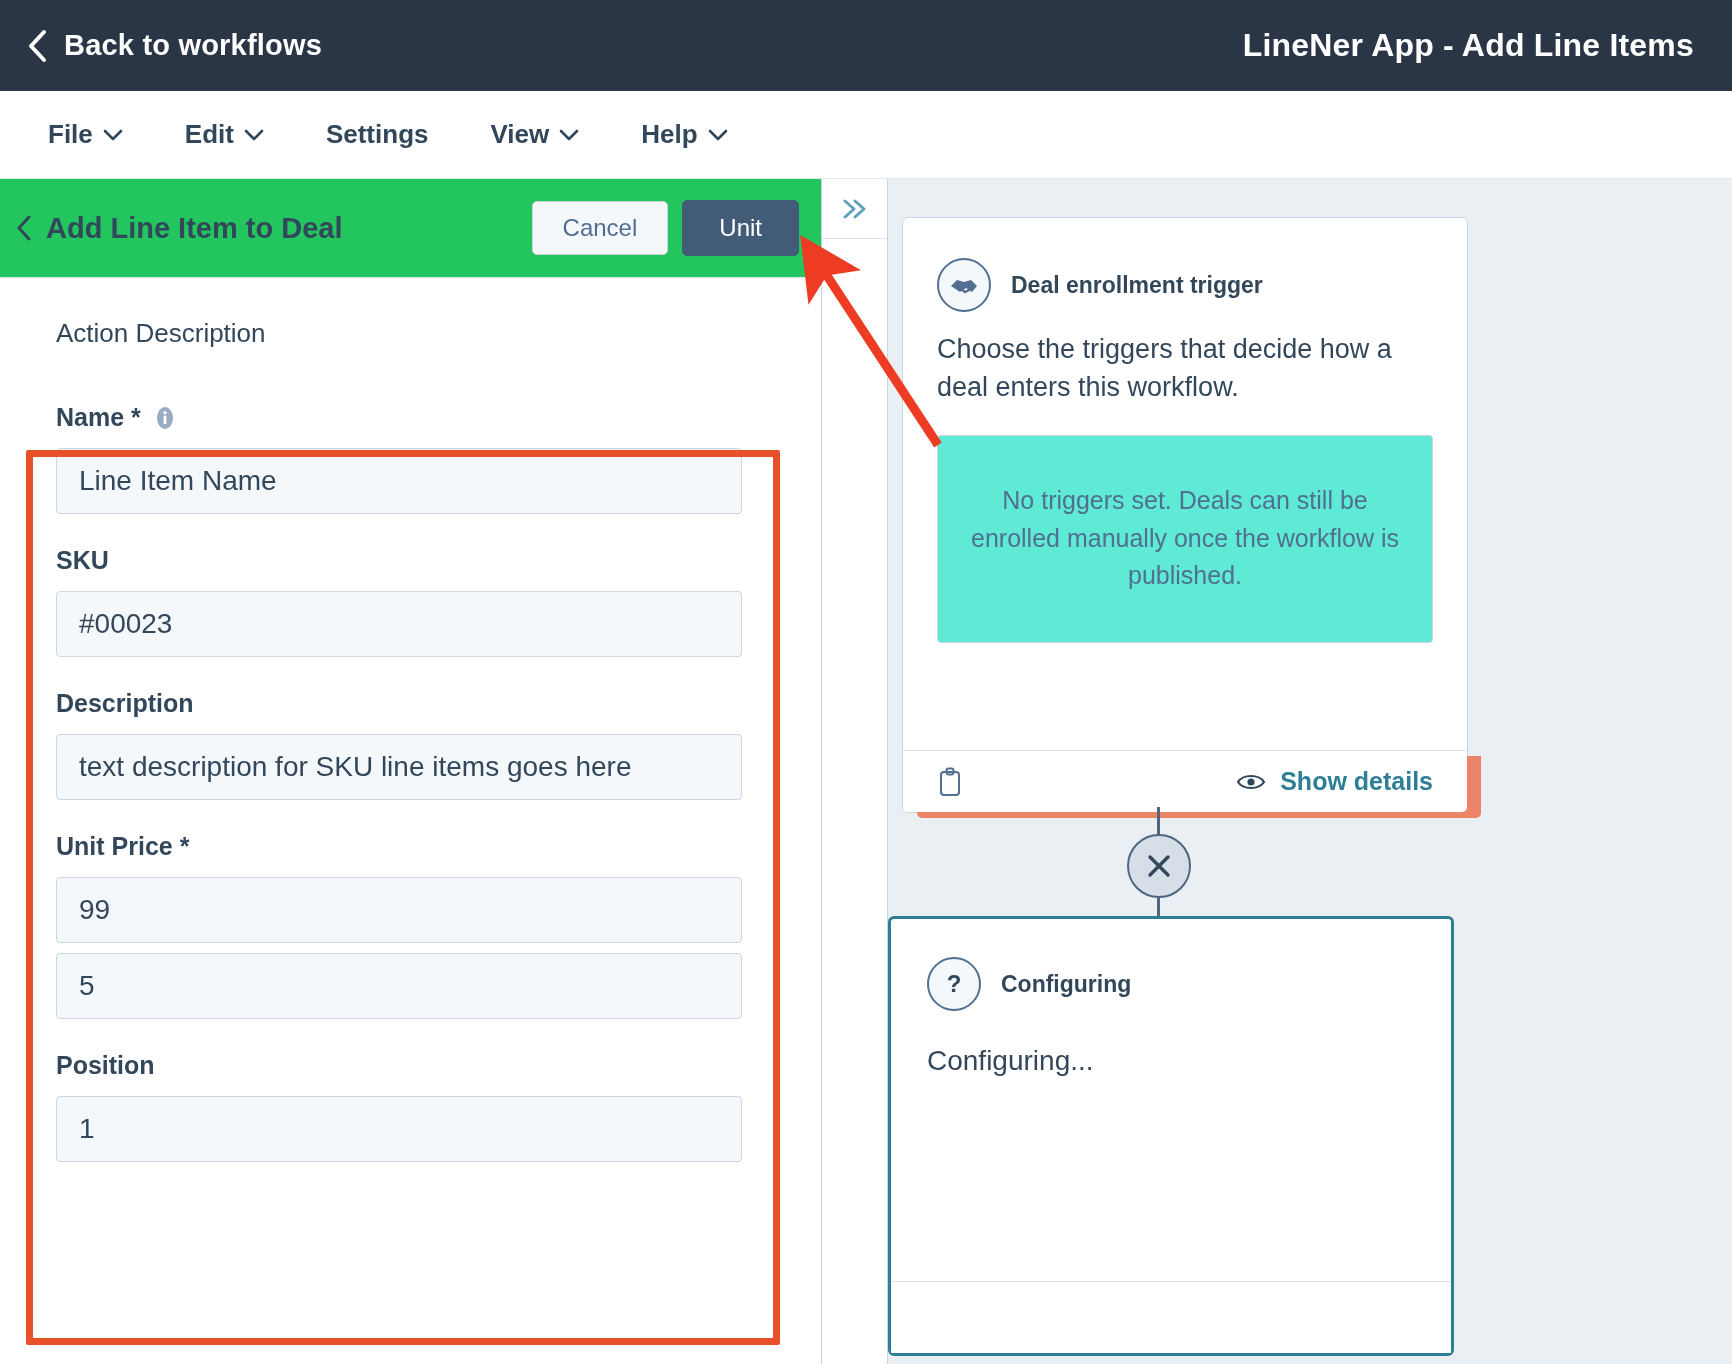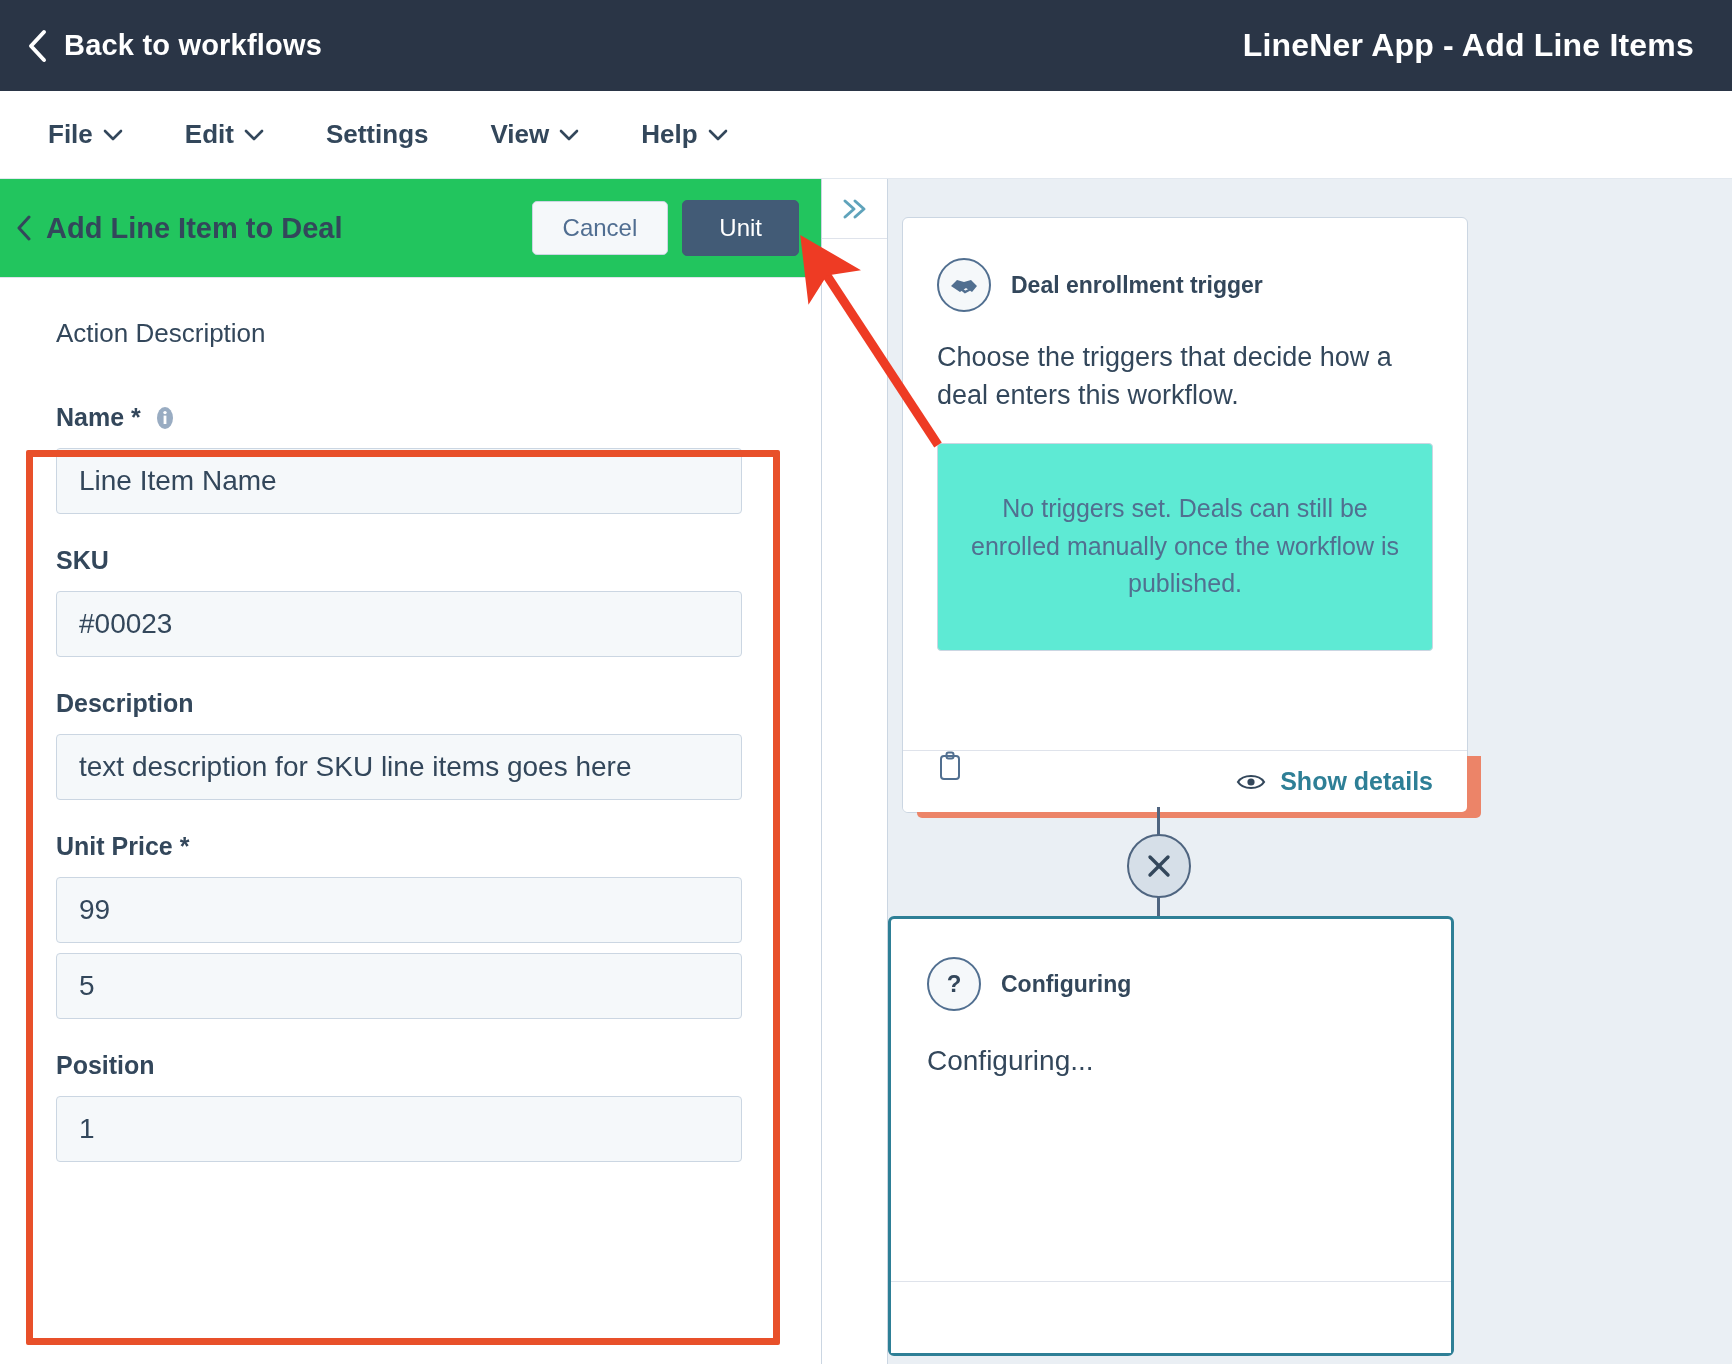--- a/index.html
+++ b/index.html
@@ -120,38 +120,38 @@
   .card-trigger { left:14px; top:38px; width:566px; height:596px; }
   .card-inner { padding: 40px 34px 0 34px; }
   .card-head { display:flex; align-items:center; gap:20px; }
   .circ-icon {
     width:54px; height:54px; border-radius:50%;
     border:2px solid #516f90; background:#f5f8fa;
     display:flex; align-items:center; justify-content:center; flex:0 0 auto;
   }
   .card-head-title { font-size:23px; font-weight:bold; color:#33475b; }
   .card-desc {
-    font-size:27px; color:#33475b; line-height:1.42; margin-top:26px;
+    font-size:27px; color:#33475b; line-height:1.42; margin-top:18px;
   }
   .empty-box {
     margin-top:28px; border:1px solid #cbd6e2; border-radius:4px;
     background:#5eead4; height:208px;
     display:flex; align-items:center; justify-content:center;
     text-align:center; padding: 0 22px;
   }
   .empty-box span { font-size:25px; color:#516f90; line-height:1.5; }
   .cta {
     position:absolute; left:14px; bottom:0; width:564px; height:62px;
     background:#ec8468; color:#fff; font-size:24px; font-weight:bold;
     display:flex; align-items:center; justify-content:center; cursor:pointer;
     border-radius: 0 0 5px 5px;
   }
   .card-footer {
     position:absolute; left:0; bottom:0; width:100%; height:62px;
-    display:flex; justify-content:space-between;
+    display:flex; align-items:center; justify-content:space-between;
     padding: 0 34px; border-top:1px solid #dfe3eb; background:#fff;
     border-radius: 0 0 5px 5px;
   }
   .clipboard-icon { width:26px; height:30px; display:block; cursor:pointer; }
   .show-details { display:flex; align-items:center; gap:14px; cursor:pointer; }
   .eye-icon { width:30px; height:20px; display:block; }
   .show-details span { font-size:25px; font-weight:bold; color:#2e7f96; }
 
   
   .connector-line {

